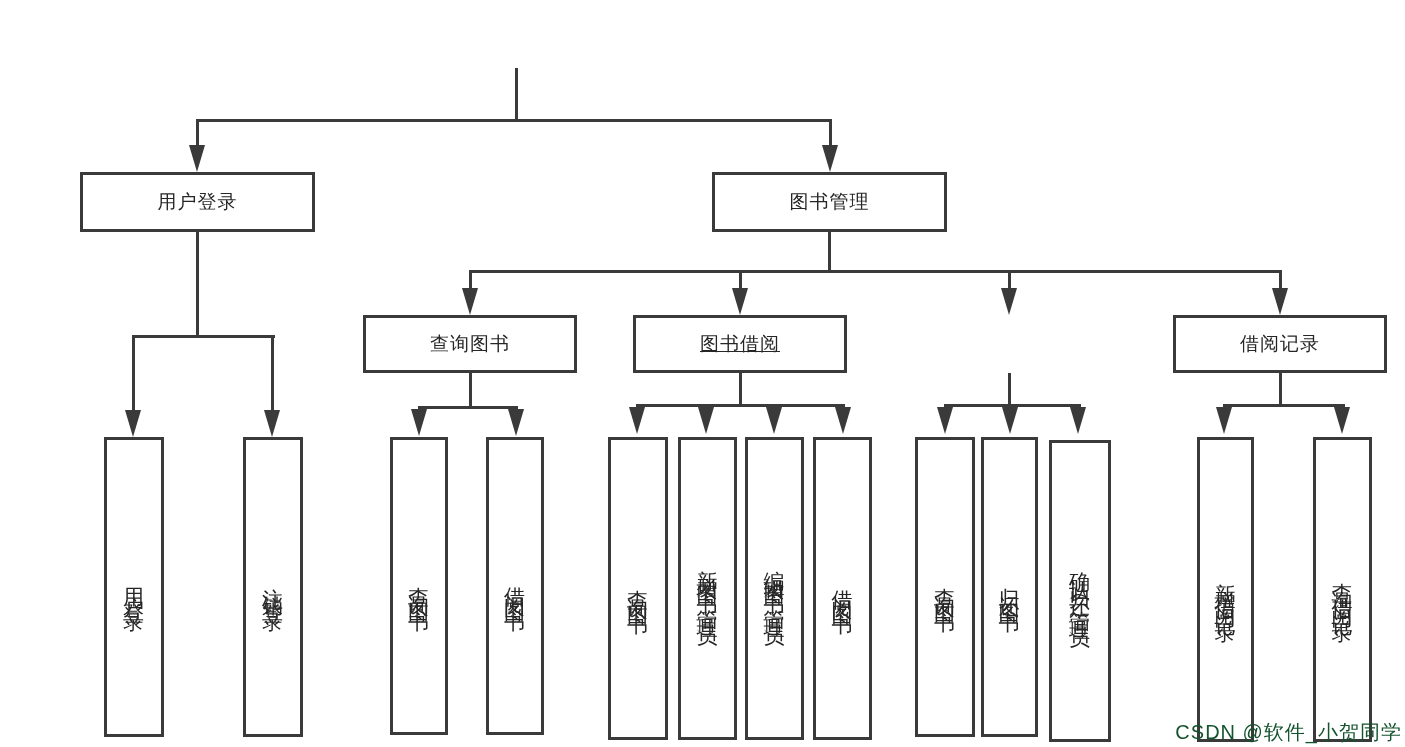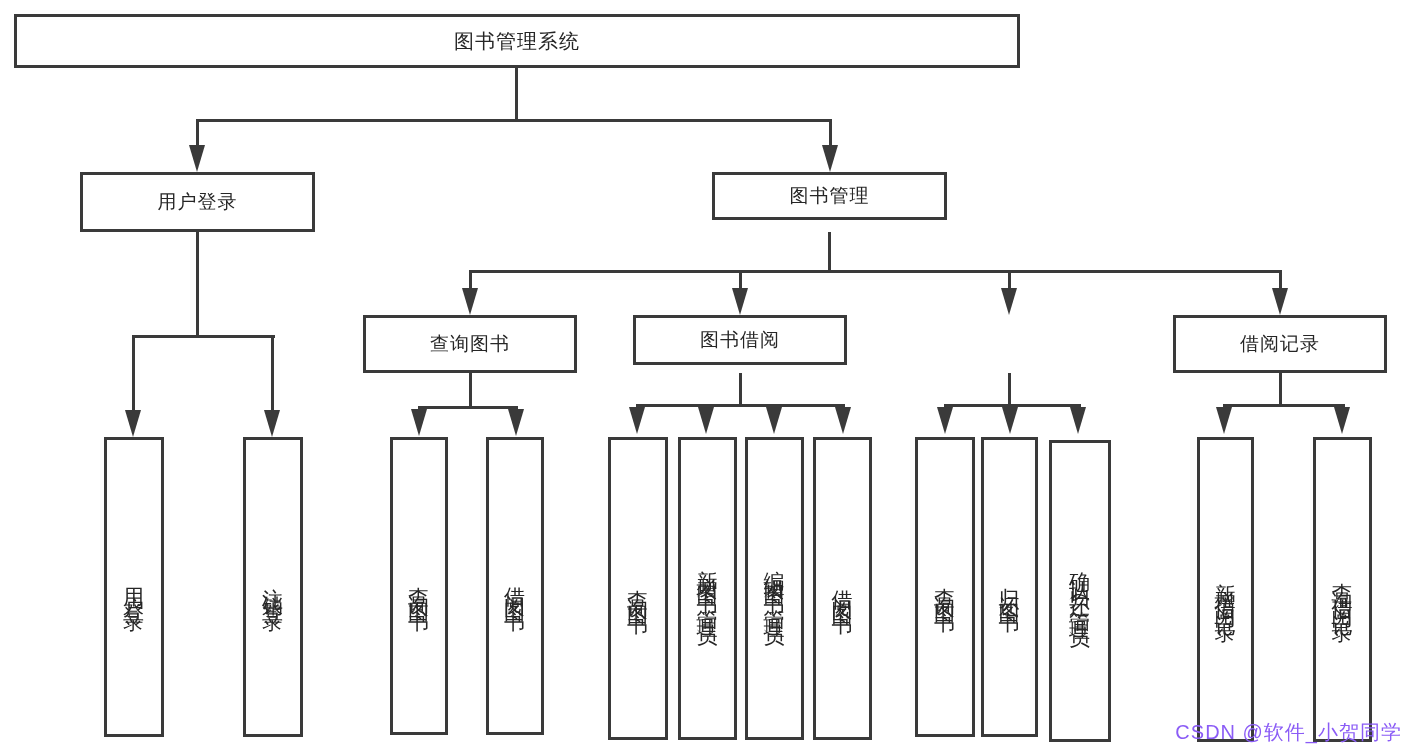--- a/index.html
+++ b/index.html
@@ -28,44 +28,41 @@
   }
   .line { position:absolute; background:#3a3a3a; z-index:1; }
   .arrow {
     position:absolute; width:0; height:0; z-index:1;
     border-left:8px solid transparent;
     border-right:8px solid transparent;
     border-top:27px solid #3a3a3a;
   }
   .watermark {
     position:absolute; left:1138px; top:719px; width:264px;
-    text-align:right; font-size:20px; color:#8b5cf6;
+    text-align:right; font-size:20px; color:#14532d;
     letter-spacing:1px; z-index:5; white-space:nowrap;
   }
 </style>
 </head>
 <body>
 
 <div class="canvas">
 
-  <div class="hbox" style="left:14px;top:14px;width:1006px;height:54px;font-size:20px;">
-    <span>图书管理系统</span>
-  </div>
 
   <div class="line" style="left:515px;top:68px;width:3px;height:53px;"></div>
   <div class="line" style="left:196px;top:119px;width:636px;height:3px;"></div>
   <div class="line" style="left:196px;top:119px;width:3px;height:30px;"></div>
   <div class="arrow" style="left:189px;top:145px;"></div>
   <div class="line" style="left:829px;top:119px;width:3px;height:30px;"></div>
   <div class="arrow" style="left:822px;top:145px;"></div>
 
   <div class="hbox" style="left:80px;top:172px;width:235px;height:60px;">
     <span>用户登录</span>
   </div>
-  <div class="hbox" style="left:712px;top:172px;width:235px;height:48px;">
+  <div class="hbox" style="left:712px;top:172px;width:235px;height:60px;">
     <span>图书管理</span>
   </div>
 
   <div class="line" style="left:196px;top:232px;width:3px;height:106px;"></div>
   <div class="line" style="left:132px;top:335px;width:143px;height:3px;"></div>
   <div class="line" style="left:132px;top:335px;width:3px;height:76px;"></div>
   <div class="arrow" style="left:125px;top:410px;"></div>
   <div class="line" style="left:271px;top:335px;width:3px;height:76px;"></div>
   <div class="arrow" style="left:264px;top:410px;"></div>
 
@@ -83,21 +80,21 @@
   <div class="line" style="left:739px;top:270px;width:3px;height:20px;"></div>
   <div class="arrow" style="left:732px;top:288px;"></div>
   <div class="line" style="left:1008px;top:270px;width:3px;height:20px;"></div>
   <div class="arrow" style="left:1001px;top:288px;"></div>
   <div class="line" style="left:1279px;top:270px;width:3px;height:20px;"></div>
   <div class="arrow" style="left:1272px;top:288px;"></div>
 
   <div class="hbox" style="left:363px;top:315px;width:214px;height:58px;">
     <span>查询图书</span>
   </div>
-  <div class="hbox" style="left:633px;top:315px;width:214px;height:50px;">
+  <div class="hbox" style="left:633px;top:315px;width:214px;height:58px;text-decoration:underline;">
     <span>图书借阅</span>
   </div>
   <div class="hbox" style="left:1173px;top:315px;width:214px;height:58px;">
     <span>借阅记录</span>
   </div>
 
   <div class="line" style="left:469px;top:373px;width:3px;height:36px;"></div>
   <div class="line" style="left:418px;top:406px;width:100px;height:3px;"></div>
   <div class="arrow" style="left:411px;top:409px;"></div>
   <div class="arrow" style="left:508px;top:409px;"></div>

